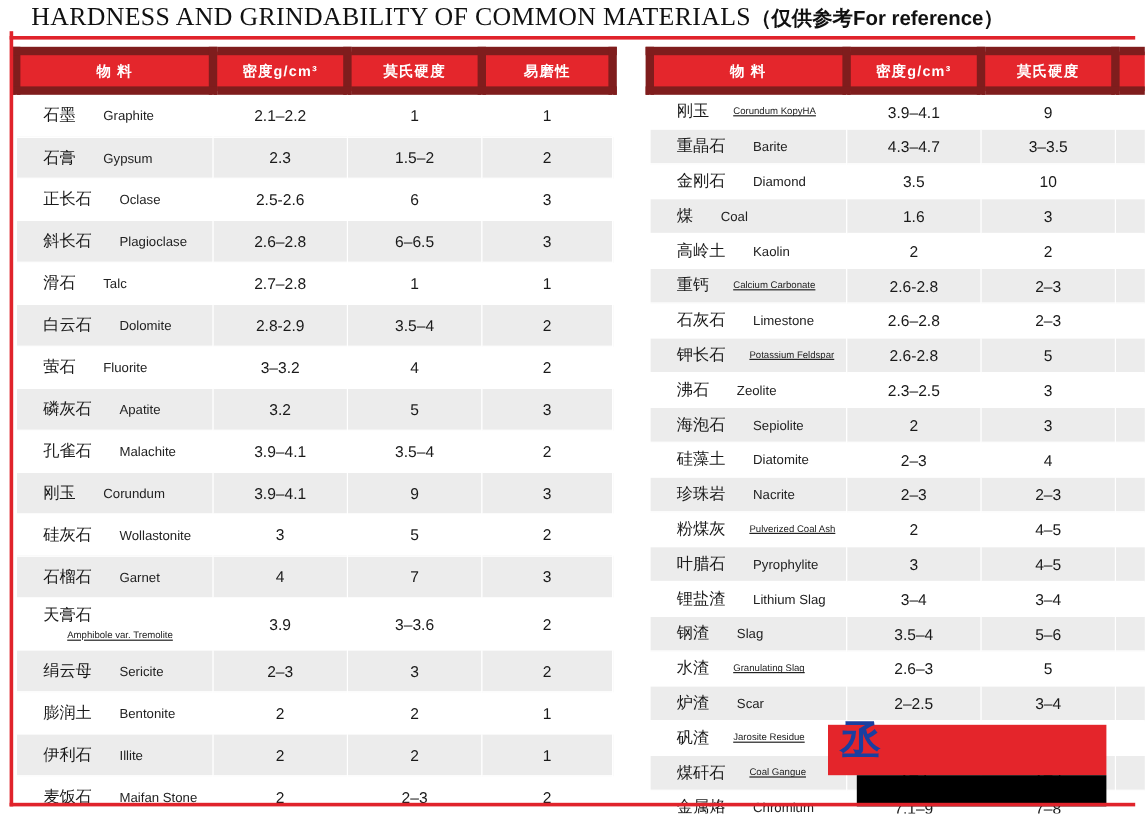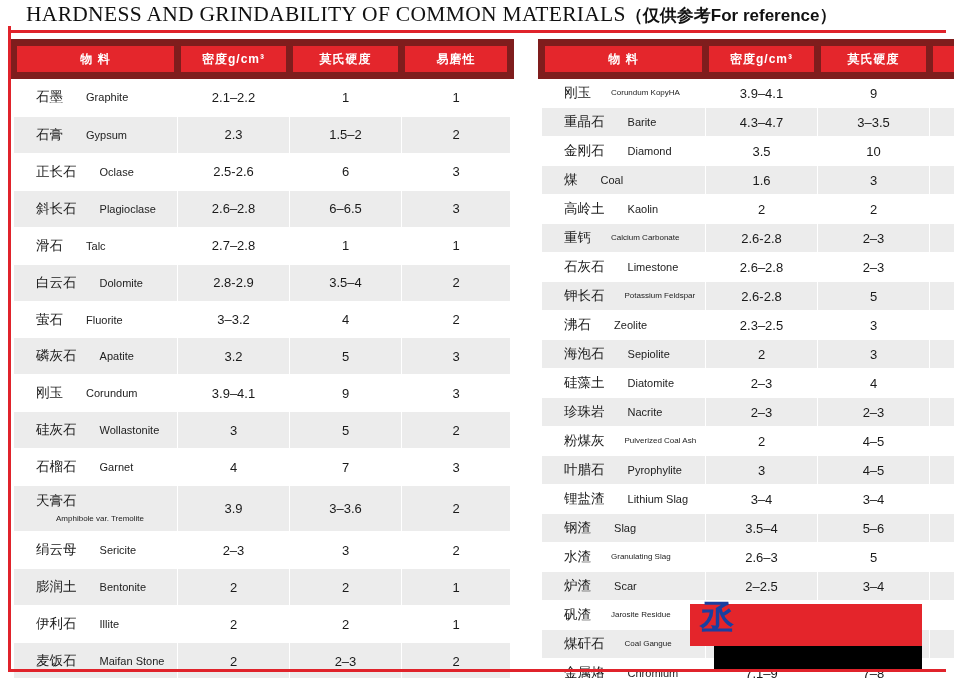--- a/index.html
+++ b/index.html
@@ -62,21 +62,21 @@
     vertical-align:middle;
   }
   tbody tr:nth-child(odd) td{background:#ffffff;}
   tbody tr:nth-child(even) td{background:#ececec;}
   td.name{
     text-align:left;
     padding-left:22px;
   }
   .cn{font-size:13.5px;}
   .en{font-size:11px;color:#222;margin-left:20px;}
-  .en.small{font-size:8px;line-height:8.5px;display:inline-block;vertical-align:middle;text-align:center;}
+  .en.small{font-size:8px;line-height:8.5px;display:inline-block;vertical-align:middle;text-align:center;text-decoration:underline;}
   .bottom-rule{
     position:absolute;
     left:8px;right:8px;bottom:6px;
     height:3px;background:#e0232b;
   }
   .left-rule{
     position:absolute;
     left:8px;top:26px;bottom:6px;width:3px;background:#e0232b;
   }
   
@@ -162,20 +162,26 @@
           <td>4</td>
           <td>2</td>
         </tr>
         <tr>
           <td class="name"><span class="cn">磷灰石</span><span class="en"> Apatite</span></td>
           <td>3.2</td>
           <td>5</td>
           <td>3</td>
         </tr>
         <tr>
+          <td class="name"><span class="cn">孔雀石</span><span class="en"> Malachite</span></td>
+          <td>3.9–4.1</td>
+          <td>3.5–4</td>
+          <td>2</td>
+        </tr>
+        <tr>
           <td class="name"><span class="cn">刚玉</span><span class="en"> Corundum</span></td>
           <td>3.9–4.1</td>
           <td>9</td>
           <td>3</td>
         </tr>
         <tr>
           <td class="name"><span class="cn">硅灰石</span><span class="en"> Wollastonite</span></td>
           <td>3</td>
           <td>5</td>
           <td>2</td>

